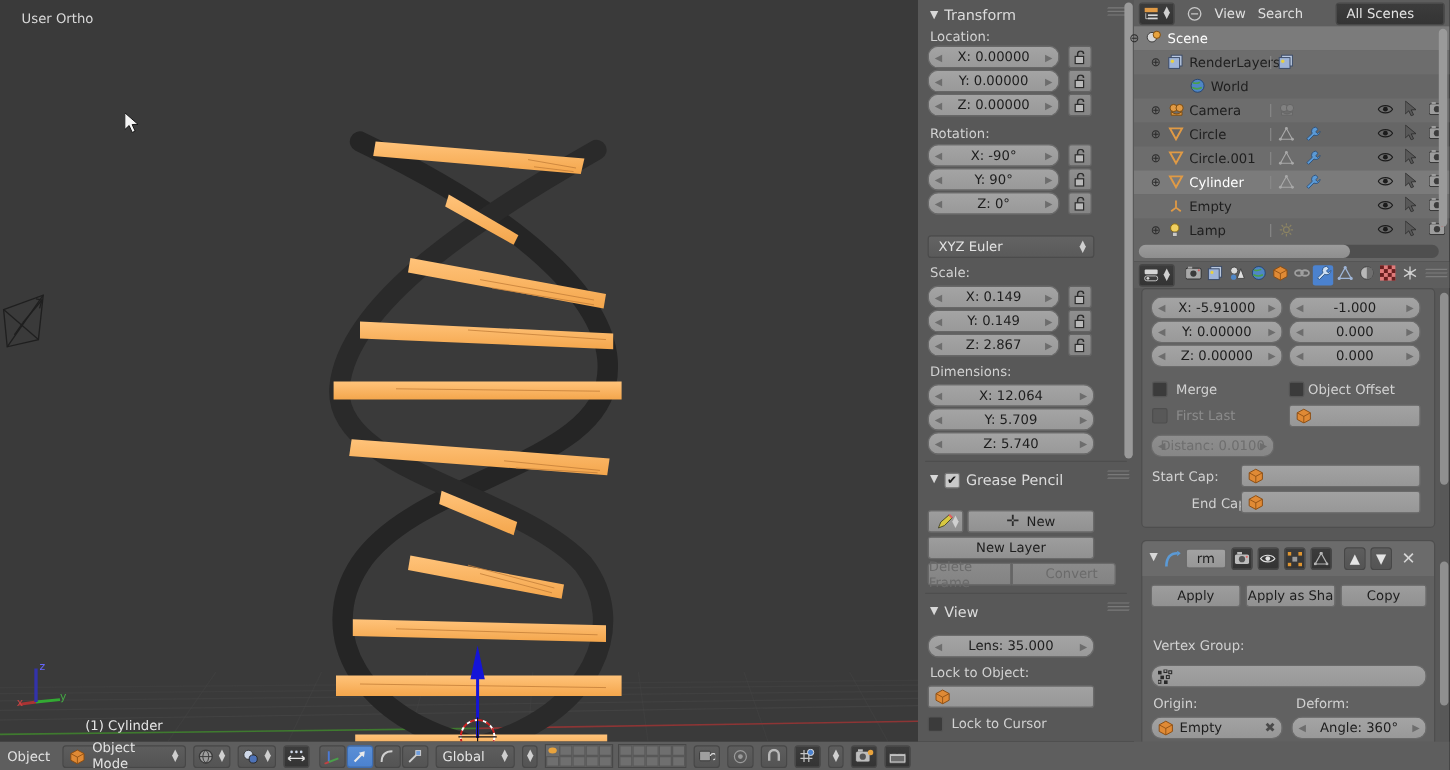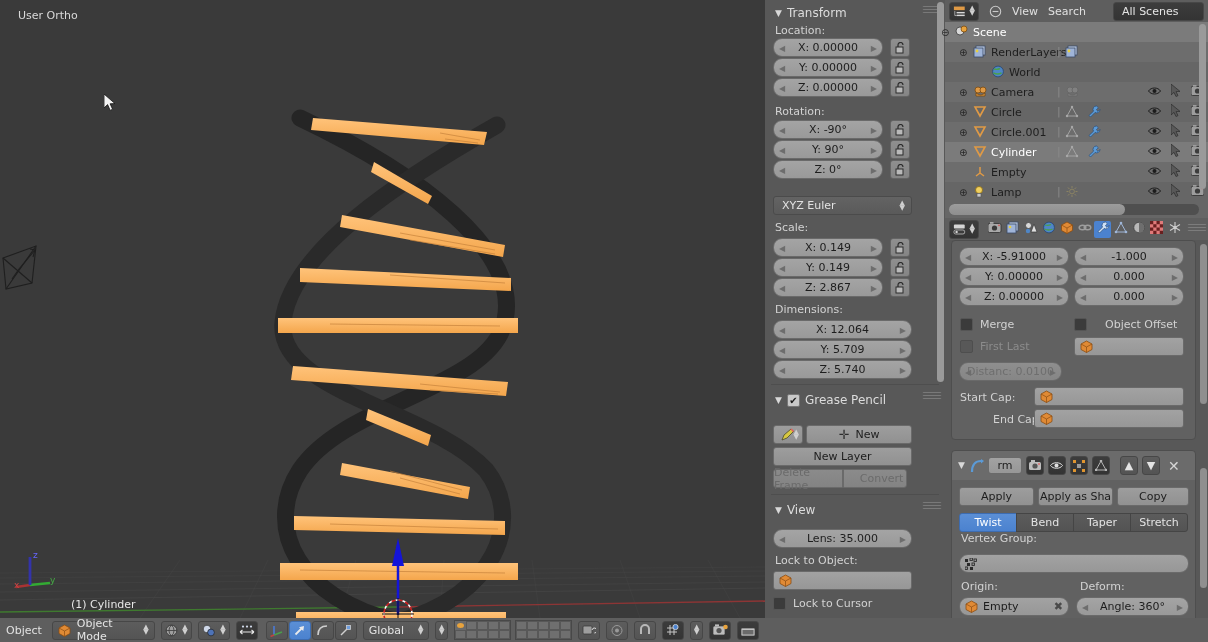--- a/index.html
+++ b/index.html
@@ -367,21 +367,21 @@
       <div class="btn" style="position:absolute;left:41px;top:425px;width:106px;gap:6px;">
         <span style="font-size:13px;color:#2c2c2c;">✛</span>
         <span>New</span>
       </div>
       <div class="btn" style="position:absolute;left:8px;top:447px;width:139px;">
         <span>New Layer</span>
       </div>
       <div class="btn dis" style="position:absolute;left:8px;top:469px;width:70px;border-top-right-radius:0;border-bottom-right-radius:0;">
         <span>Delete Frame</span>
       </div>
-      <div class="btn dis" style="position:absolute;left:78px;top:469px;width:64px;border-top-left-radius:0;border-bottom-left-radius:0;padding-left:13px;">
+      <div class="btn dis" style="position:absolute;left:78px;top:469px;width:87px;border-top-left-radius:0;border-bottom-left-radius:0;padding-left:13px;">
         <span>Convert</span>
       </div>
 
       <div style="position:absolute;left:6px;top:494px;right:6px;height:1px;background:#4e4e4e;"></div>
       <div class="panel-title" style="position:absolute;left:6px;top:501px;">
         <span class="tri">▼</span>
         <span>View</span>
       </div>
       <div class="grip" style="top:500px;">
           <i></i>
@@ -783,21 +783,21 @@
       <div class="num" style="position:absolute;left:122px;top:46px;width:110px;">
         <span class="ar l">◀</span>
         <span>0.000</span>
         <span class="ar r">▶</span>
         </div>
 
       <div style="position:absolute;left:8px;top:77px;display:flex;align-items:center;gap:7px;">
         <span class="cbx"></span>
         <span class="lbl">Merge</span>
       </div>
-      <div style="position:absolute;left:122px;top:77px;display:flex;align-items:center;gap:18px;">
+      <div style="position:absolute;left:122px;top:77px;display:flex;align-items:center;gap:3px;">
         <span class="cbx"></span>
         <span class="lbl">Object Offset</span>
       </div>
       <div style="position:absolute;left:8px;top:99px;display:flex;align-items:center;gap:7px;">
         <span class="cbx dis"></span>
         <span class="lbl" style="color:#8c8c8c;">First Last</span>
       </div>
       <div class="fld flat" style="position:absolute;left:122px;top:96px;width:110px;">
         <svg class="cube" viewBox="0 0 13 13">
           <polygon points="6.5,1 12,4 12,9.5 6.5,12.5 1,9.5 1,4" fill="#e08a35" stroke="#8a4c12" stroke-width=".8"></polygon>
@@ -879,34 +879,20 @@
       <div class="btn" style="position:absolute;left:7px;top:36px;width:75px;">
         <span>Apply</span>
         </div>
       <div class="btn" style="position:absolute;left:86px;top:36px;width:75px;">
         <span>Apply as Sha</span>
         </div>
       <div class="btn" style="position:absolute;left:165px;top:36px;width:72px;">
         <span>Copy</span>
         </div>
 
-      <div id="deform-modes" style="position:absolute;left:7px;top:62px;display:flex;">
-          <div class="btn on" style="width: 58px; border-top-right-radius: 0px; border-bottom-right-radius: 0px;">
-            <span>Twist</span>
-          </div>
-          <div class="btn dk" style="width: 58px; border-radius: 0px; margin-left: -1px;">
-            <span>Bend</span>
-          </div>
-          <div class="btn dk" style="width: 58px; border-radius: 0px; margin-left: -1px;">
-            <span>Taper</span>
-          </div>
-          <div class="btn dk" style="width: 58px; border-top-left-radius: 0px; border-bottom-left-radius: 0px; margin-left: -1px;">
-            <span>Stretch</span>
-          </div>
-        </div>
 
       <div class="lbl" style="position:absolute;left:9px;top:81px;">Vertex Group:</div>
       <div class="fld" style="position:absolute;left:7px;top:103px;width:230px;">
         <svg width="13" height="12" viewBox="0 0 13 12">
           <rect x="0" y="1" width="3" height="3" fill="#2a2a2a"></rect>
             <rect x="5" y="0" width="2.4" height="2.4" fill="none" stroke="#2a2a2a" stroke-width=".9"></rect>
           <rect x="9" y="1" width="2.4" height="2.4" fill="none" stroke="#2a2a2a" stroke-width=".9"></rect>
           <rect x="2" y="5" width="3" height="3" fill="#2a2a2a"></rect>
             <rect x="7" y="5" width="2.4" height="2.4" fill="none" stroke="#2a2a2a" stroke-width=".9"></rect>
           <rect x="0" y="9" width="2.4" height="2.4" fill="none" stroke="#2a2a2a" stroke-width=".9"></rect>

